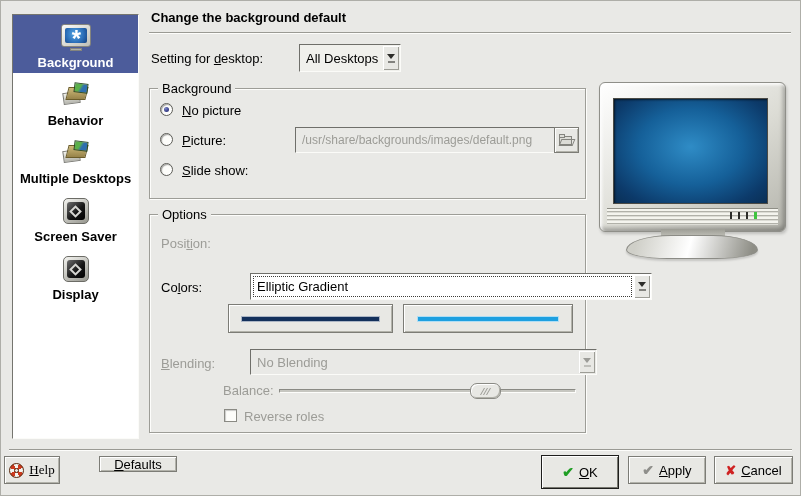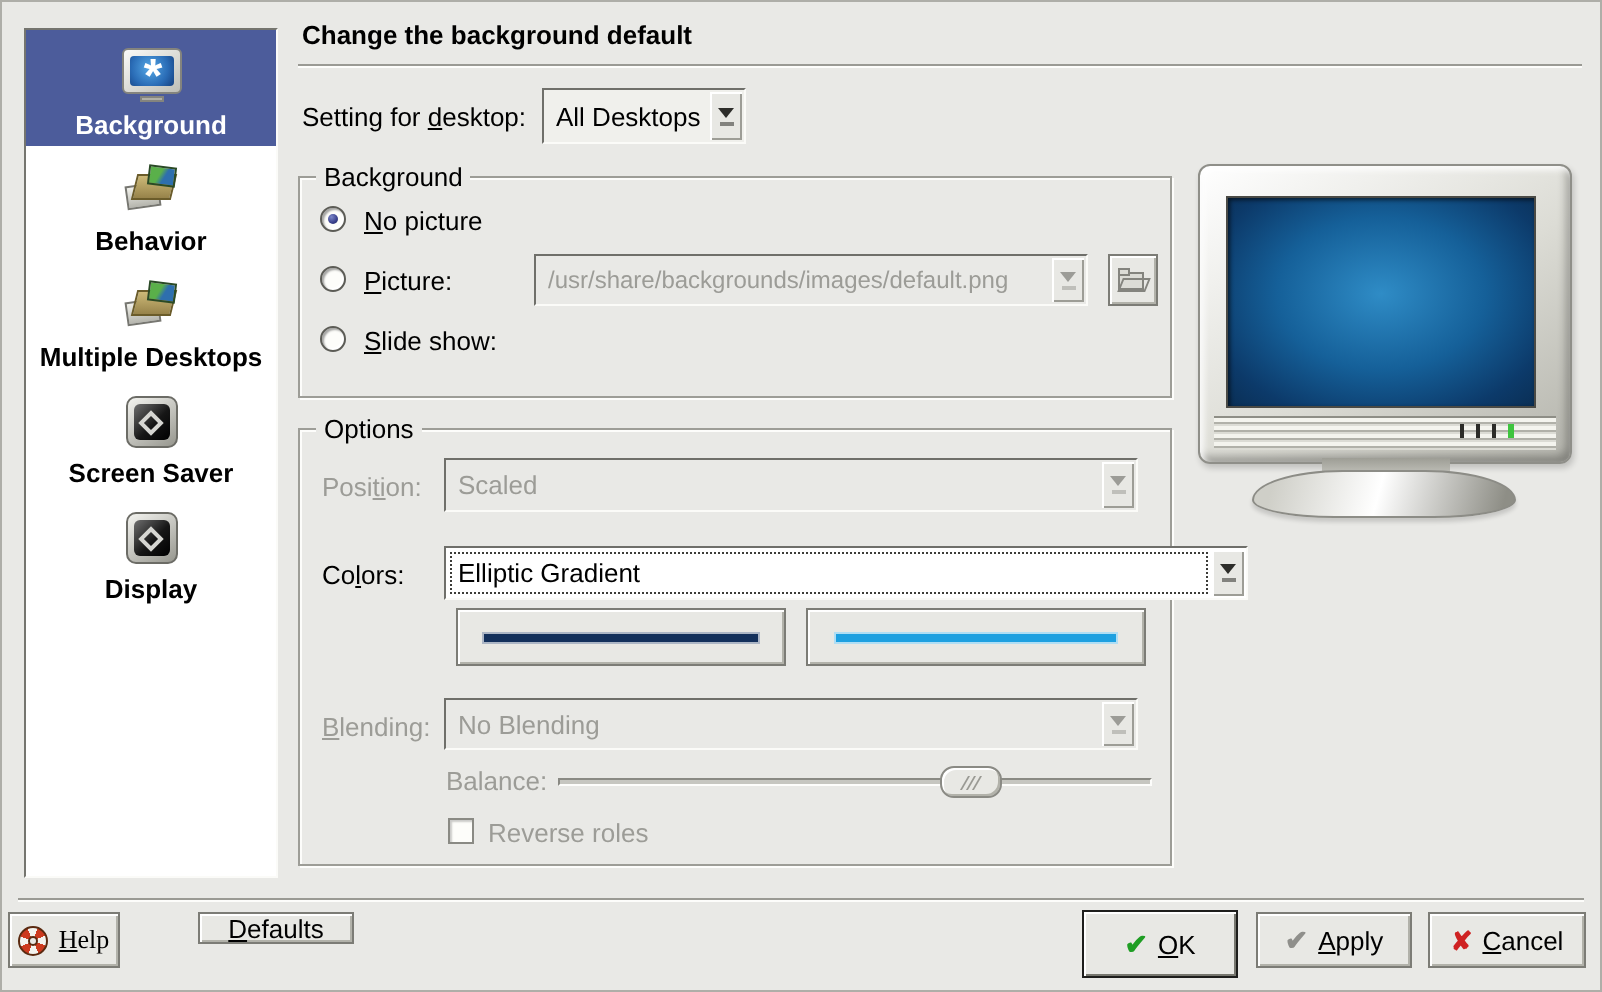--- a/index.html
+++ b/index.html
@@ -45,21 +45,21 @@
   .ds-inner{position:absolute;left:3px;top:3px;right:3px;bottom:3px;border-radius:3px;
     background:linear-gradient(135deg,#6f6f6f,#161616 55%,#000);display:flex;align-items:center;justify-content:center;}
   .ds-diamond{width:9px;height:9px;border:2px solid #d6d6d2;transform:rotate(45deg);}
   
   .page-title{position:absolute;left:150px;top:9px;font-weight:bold;}
   .sep{position:absolute;height:2px;border-top:1px solid #9a9a94;border-bottom:1px solid #fdfdfb;}
   .sep.top{left:148px;right:9px;top:31px;}
   .sep.bottom{left:8px;right:8px;top:448px;}
   
   .combo{position:absolute;border:1px solid;border-color:#6f6f6a #fbfbf8 #fbfbf8 #6f6f6a;
-    background:#f0f0ec;display:flex;align-items:center;}
+    background:#f0f0ec;display:flex;align-items:center;margin-left:28px;}
   .combo .val{flex:1;padding:0 6px;white-space:nowrap;overflow:hidden;}
   .combo .arrowbox{width:16px;align-self:stretch;background:#e8e8e4;margin:1px;
     box-shadow:inset 1px 1px 0 #ffffff,inset -1px -1px 0 #9d9d96;
     display:flex;flex-direction:column;align-items:center;justify-content:center;color:#2d2d2a;}
   .tri{width:0;height:0;border-left:4px solid transparent;border-right:4px solid transparent;
     border-top:5px solid currentColor;}
   .dash{width:7px;height:2px;background:currentColor;opacity:.55;margin-top:2px;}
   .combo.disabled{background:#e9e9e6;color:#9c9c97;}
   .combo.disabled .arrowbox{color:#9c9c97;}
   .combo.white{background:#ffffff;}
@@ -216,27 +216,20 @@
   </div>
 
   <span class="radio" style="left:159px;top:162px;"></span>
   <div class="flabel" style="left:181px;top:162px;"><span></span><span class="accel">S</span><span>lide show:</span></div>
 
   <div class="group" style="left:148px;top:213px;width:437px;height:219px;">
     <span class="group-title">Options</span>
   </div>
 
   <div class="flabel disabled-text" style="left:160px;top:235px;"><span>Posi</span><span class="accel">ti</span><span>on:</span></div>
-  <div class="combo disabled" style="left:221px;top:228px;width:347px;height:27px;">
-    <span class="val">Scaled</span>
-    <span class="arrowbox">
-        <i class="tri"></i>
-        <i class="dash"></i>
-      </span>
-  </div>
 
   <div class="flabel" style="left:160px;top:279px;"><span>Co</span><span class="accel">l</span><span>ors:</span></div>
   <div class="combo white" style="left:221px;top:272px;width:402px;height:27px;">
     <span class="val">Elliptic Gradient</span>
     <span class="arrowbox">
         <i class="tri"></i>
         <i class="dash"></i>
       </span>
     <span class="focusbox"></span>
   </div>

